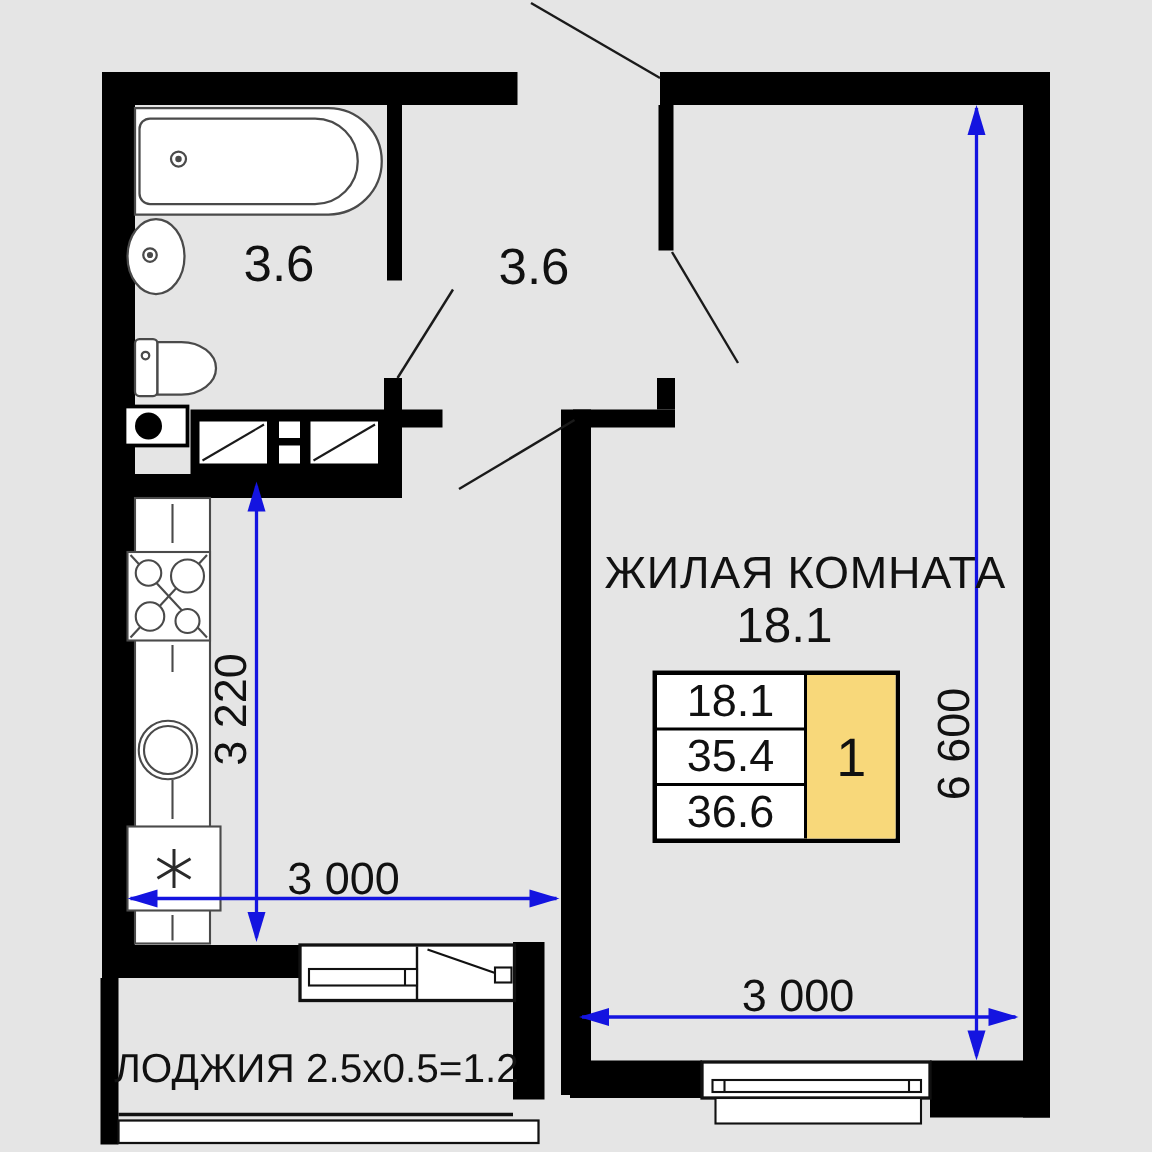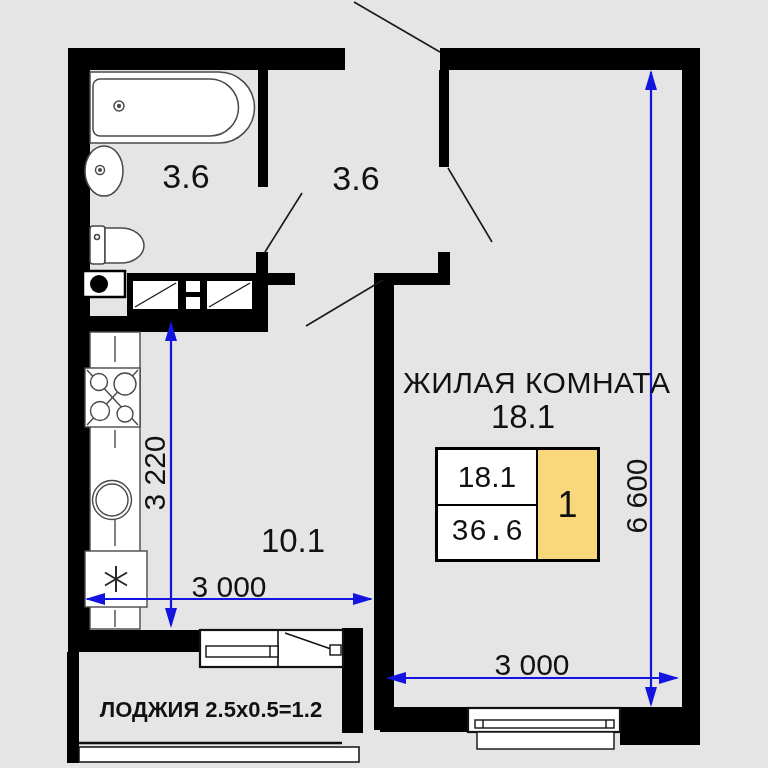--- a/index.html
+++ b/index.html
@@ -11,21 +11,21 @@
   .room-name{font-size:30px;letter-spacing:.5px;}
   .dim-txt{font-size:30px;}
   .rot{transform:rotate(-90deg);}
   svg.layer{position:absolute;left:0;top:0;}
   
   #info-table{position:absolute;left:435px;top:447px;width:165px;height:115px;display:flex;
               border:3px solid #000;box-sizing:border-box;background:#fff;}
   #info-table .col-values{width:98px;display:flex;flex-direction:column;}
   #info-table .cell{flex:1;display:flex;align-items:center;justify-content:center;
                     font-size:30px;border-bottom:2px solid #000;box-sizing:border-box;}
-  #info-table .cell:last-child{border-bottom:none;font-family:Liberation Mono, monospace;}
+  #info-table .cell:last-child{border-bottom:none;}
   #info-table .col-rooms{flex:1;display:flex;align-items:center;justify-content:center;
                          border-left:2px solid #000;box-sizing:border-box;font-size:36px;}
 </style>
 </head>
 <body>
 
 <div id="canvas">
 
   <div class="wall" style="left:68px;top:48px;width:22px;height:604px;"></div>
   <div class="wall" style="left:68px;top:48px;width:277px;height:22px;"></div>
@@ -157,33 +157,33 @@
 
   <div class="lbl area-num" style="left:146px;top:157px;width:80px;height:40px;font-size:34px;">3.6</div>
 
   <div class="lbl area-num" style="left:316px;top:159px;width:80px;height:40px;font-size:34px;">3.6</div>
 
   <div class="lbl room-name" style="left:403px;top:366px;width:240px;height:30px;">ЖИЛАЯ КОМНАТА</div>
 
   <div class="lbl area-num" style="left:463px;top:398px;width:120px;height:34px;">18.1</div>
 
 
-  <div class="lbl area-num" style="left:233px;top:522px;width:120px;height:34px;">10.1</div>
 
-  <div class="lbl" style="left:71px;top:697px;width:280px;height:30px;font-size:22px;font-weight:bold;">ЛОДЖИЯ 2.5x0.5=1.2</div>
+  <div class="lbl" style="left:71px;top:697px;width:280px;height:30px;font-size:27px;">ЛОДЖИЯ 2.5x0.5=1.2</div>
 
   <div class="lbl dim-txt" style="left:159px;top:570px;width:140px;height:30px;">3 000</div>
 
   <div class="lbl dim-txt rot" style="left:90px;top:457px;width:130px;height:32px;line-height:32px;">3 220</div>
 
   <div class="lbl dim-txt rot" style="left:567px;top:480px;width:140px;height:32px;line-height:32px;">6 600</div>
 
   <div class="lbl dim-txt" style="left:462px;top:648px;width:140px;height:30px;">3 000</div>
 
   <div id="info-table">
     <div class="col-values">
       <div class="cell">18.1</div>
+      <div class="cell">35.4</div>
       <div class="cell">36.6</div>
     </div>
     <div class="col-rooms" style="background:#f8d87a;">1</div>
   </div>
 
 </div>
 
 </body></html>

